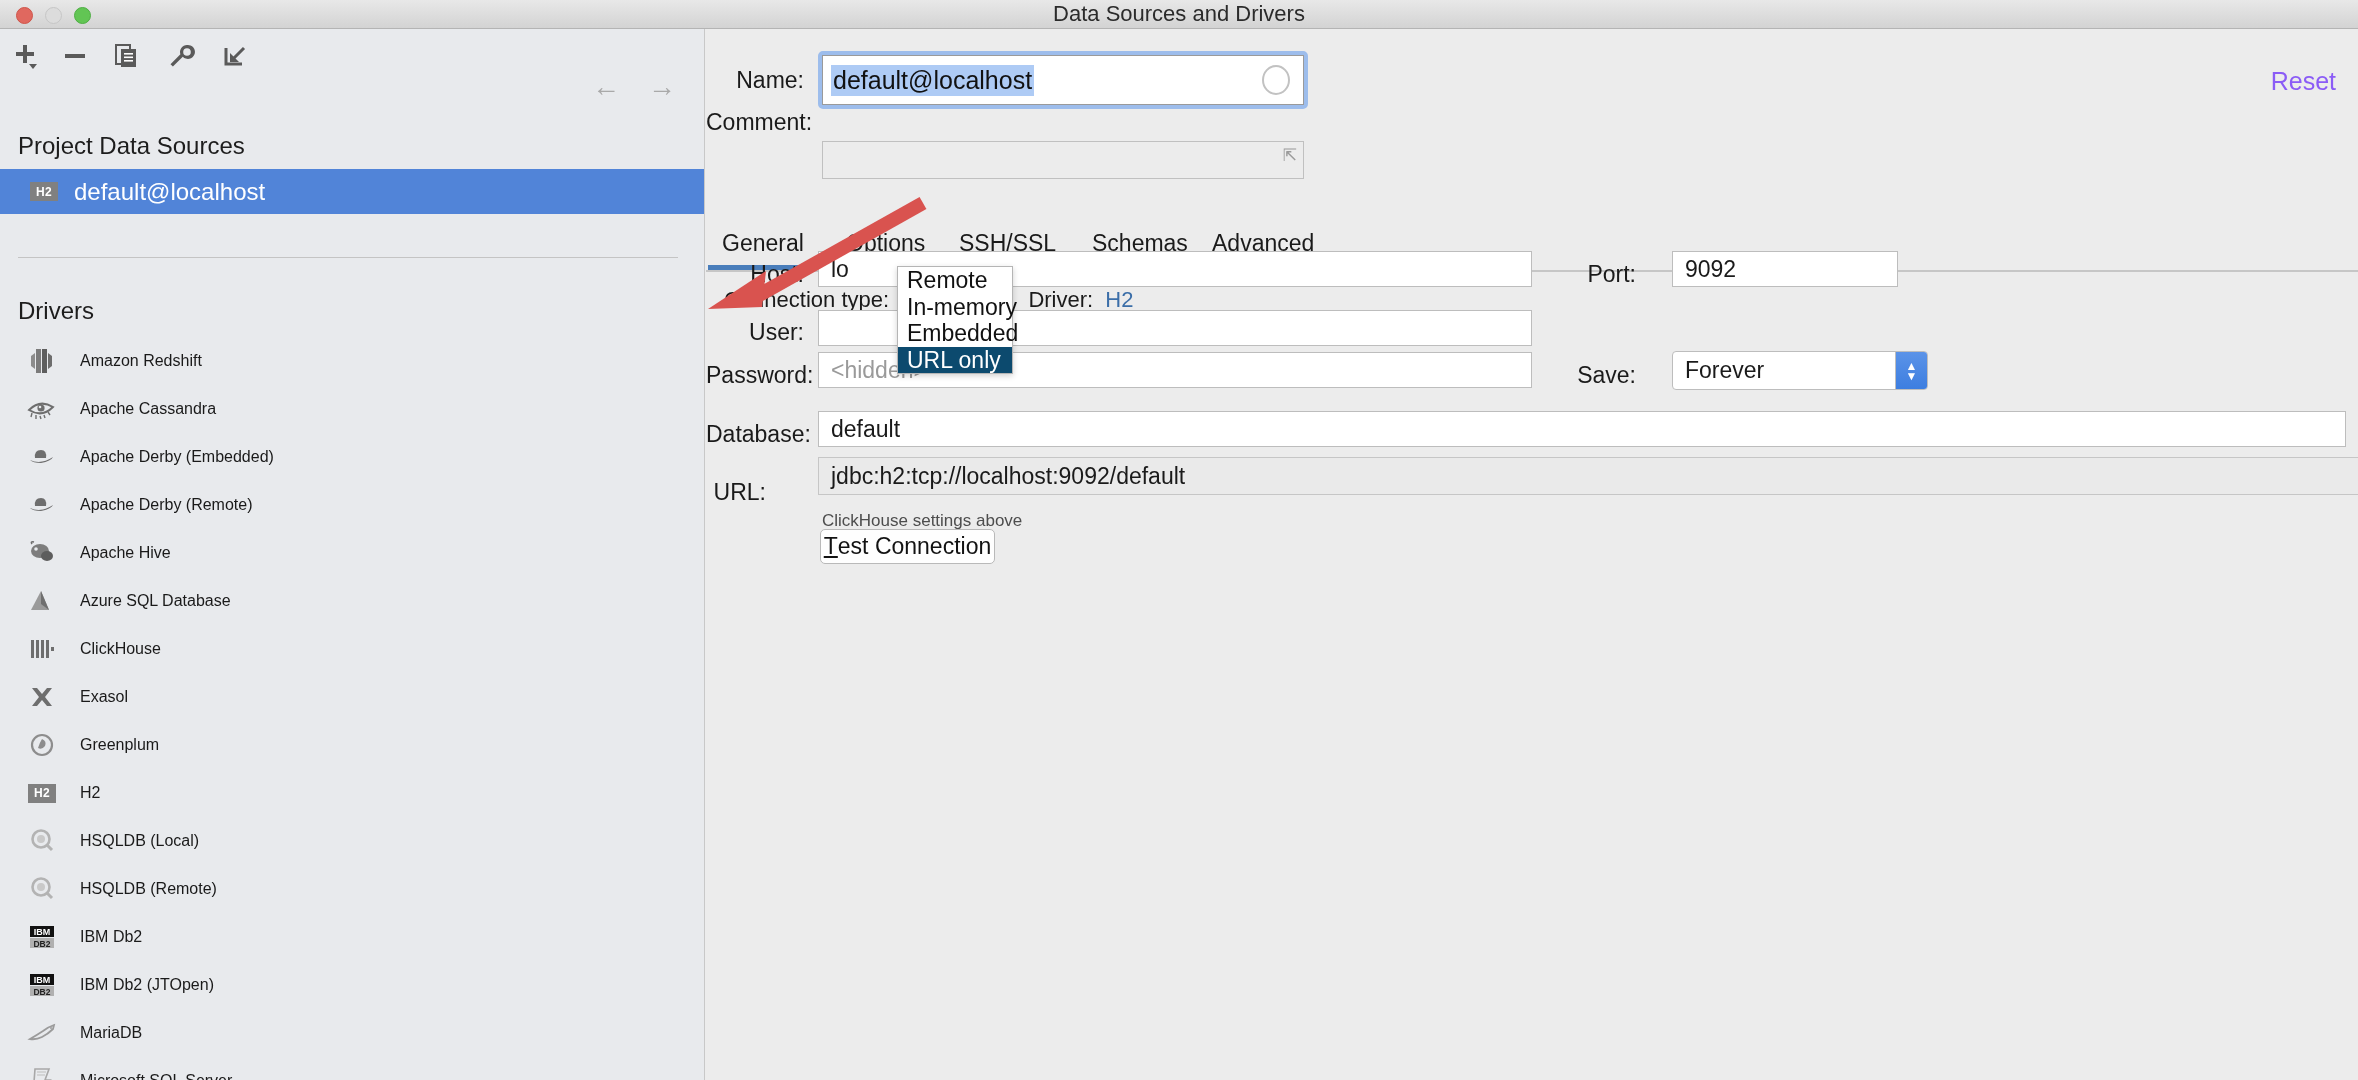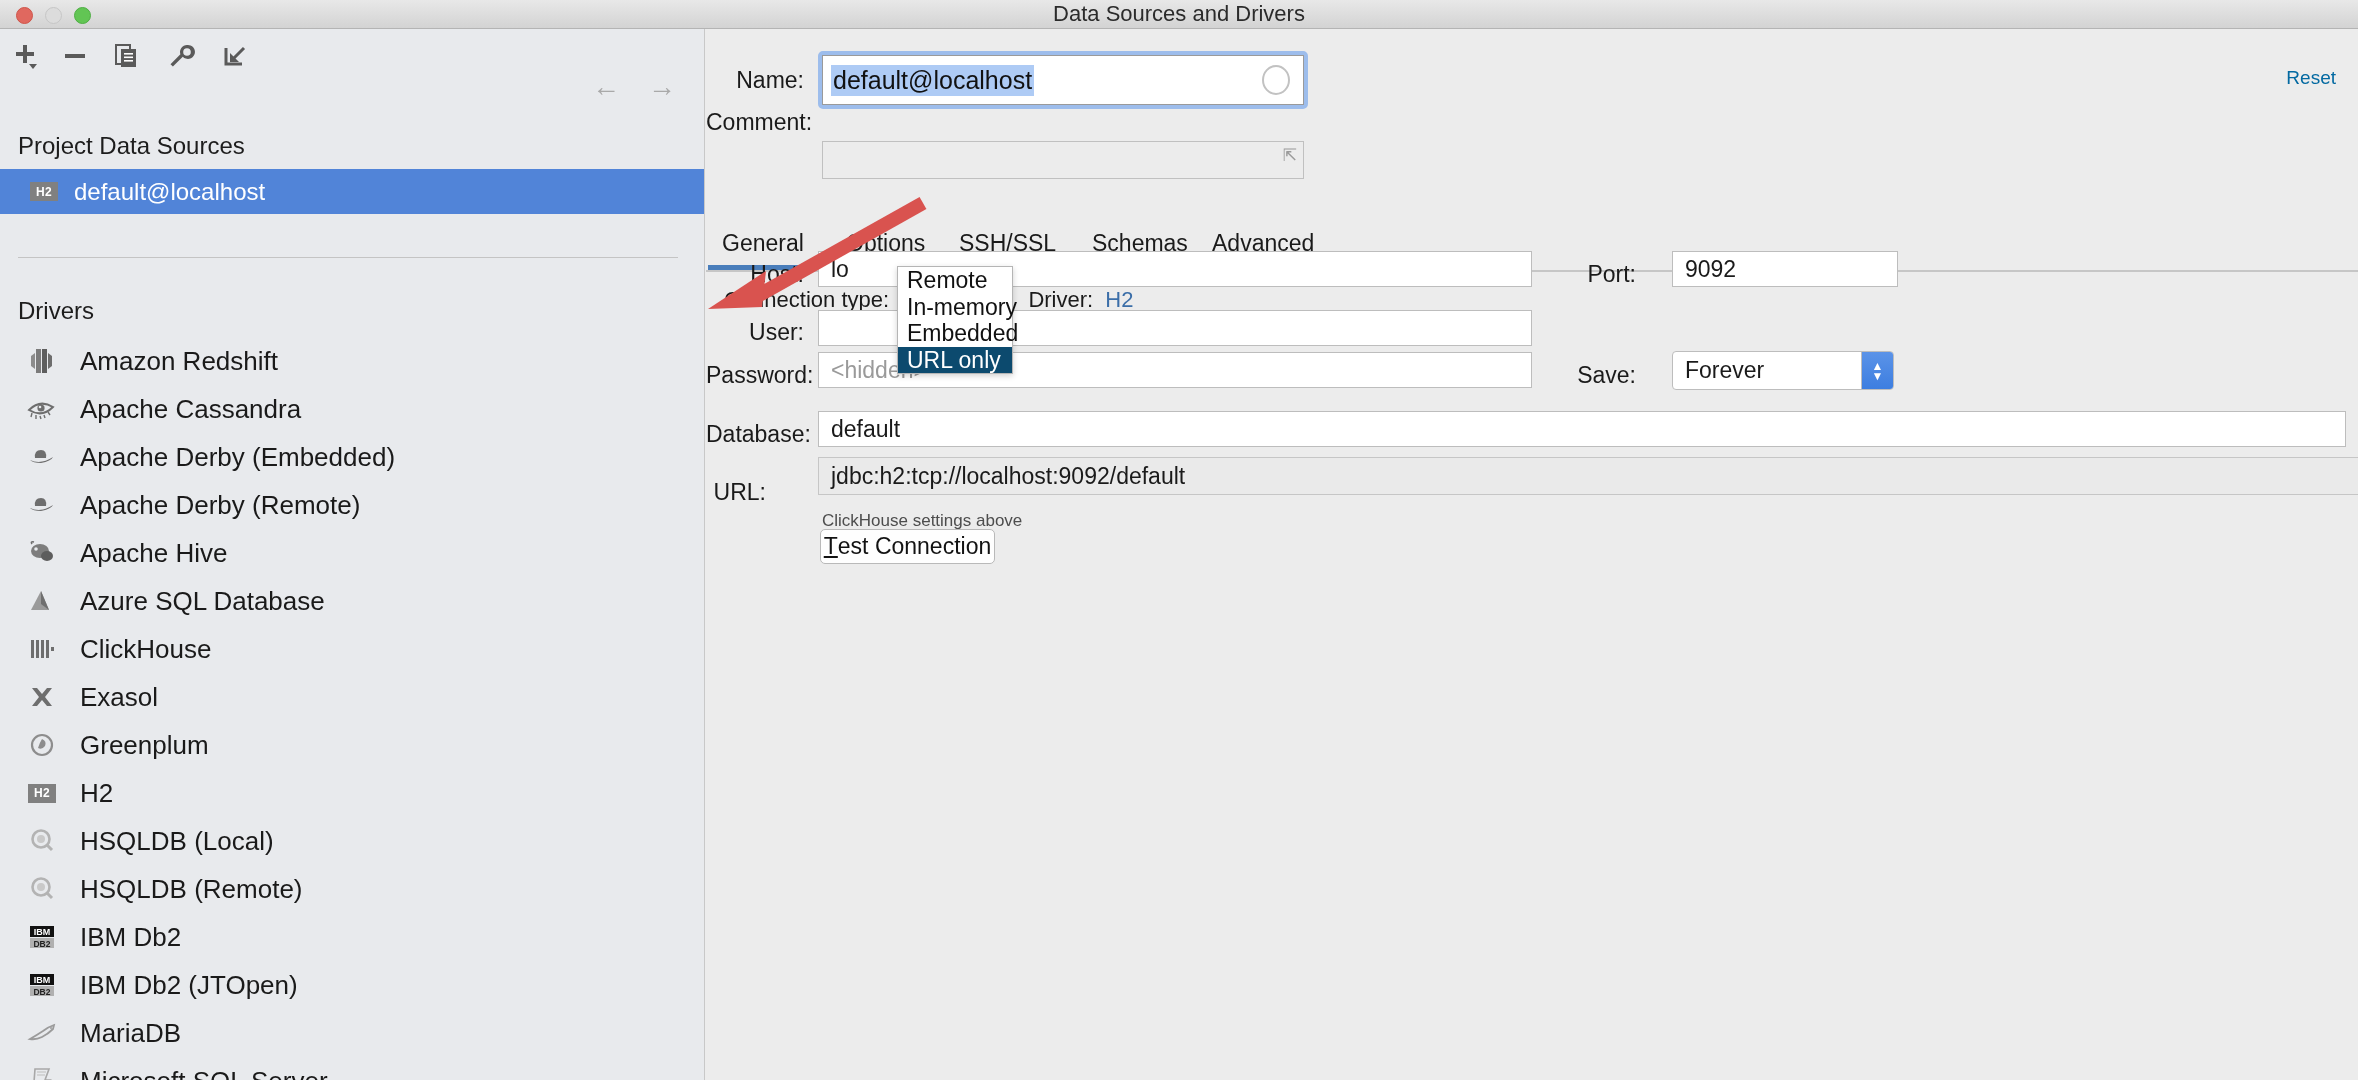--- a/index.html
+++ b/index.html
@@ -99,21 +99,21 @@
   .drv-row {
     height: 48px; display: flex; align-items: center;
     padding-left: 22px; cursor: pointer;
   }
   .drv-ico {
     width: 40px; height: 34px; flex: 0 0 40px;
     display: flex; align-items: center; justify-content: center;
     color: #6e6e6e;
   }
   .drv-label {
-    margin-left: 18px; font-size: 26px; color: #1a1a1a;
+    margin-left: 18px; font-size: 16px; color: #1a1a1a;
     white-space: nowrap;
   }
 
   
   .right-pane {
     position: absolute; top: 29px; left: 706px;
     width: 1652px; height: 1051px;
     background: #ececec;
   }
 
@@ -222,21 +222,21 @@
     position: absolute;
     background: #fefefe; border: 1px solid #b9b9b9; border-radius: 5px;
     font-size: 23px; color: #121212;
     display: flex; align-items: center; justify-content: center;
     cursor: pointer;
   }
   .mnemonic { text-decoration: underline; }
 
   .reset-link {
     position: absolute; right: 22px; top: 38px;
-    font-size: 19px; color: #0369a1; cursor: pointer;
+    font-size: 25px; color: #8b5cf6; cursor: pointer;
   }
 
   
   .combo {
     position: absolute;
     background: #ffffff; border: 1px solid #bdbdbd; border-radius: 4px;
     display: flex; align-items: center;
     font-size: 23px; color: #1a1a1a;
     cursor: pointer;
   }
@@ -544,21 +544,21 @@
     <div class="txt-input" style="left:112px; top:281px; width:714px; height:36px;">
       <span></span>
     </div>
 
     <div class="field-label" style="left:0; top:333px; width:98px;">Password:</div>
     <div class="txt-input muted" style="left:112px; top:323px; width:714px; height:36px;">
       <span>&lt;hidden&gt;</span>
     </div>
 
     <div class="field-label" style="left:860px; top:333px; width:70px;">Save:</div>
-    <div class="combo" style="left:966px; top:322px; width:222px; height:39px;">
+    <div class="combo" style="left:966px; top:322px; width:256px; height:39px;">
       <span class="combo-val">Forever</span>
       <span class="combo-btn">
         <span>▲</span>
           <span>▼</span>
       </span>
     </div>
 
     <div class="field-label" style="left:0; top:392px; width:104px;">Database:</div>
     <div class="txt-input" style="left:112px; top:382px; width:1528px; height:36px;">
       <span>default</span>

